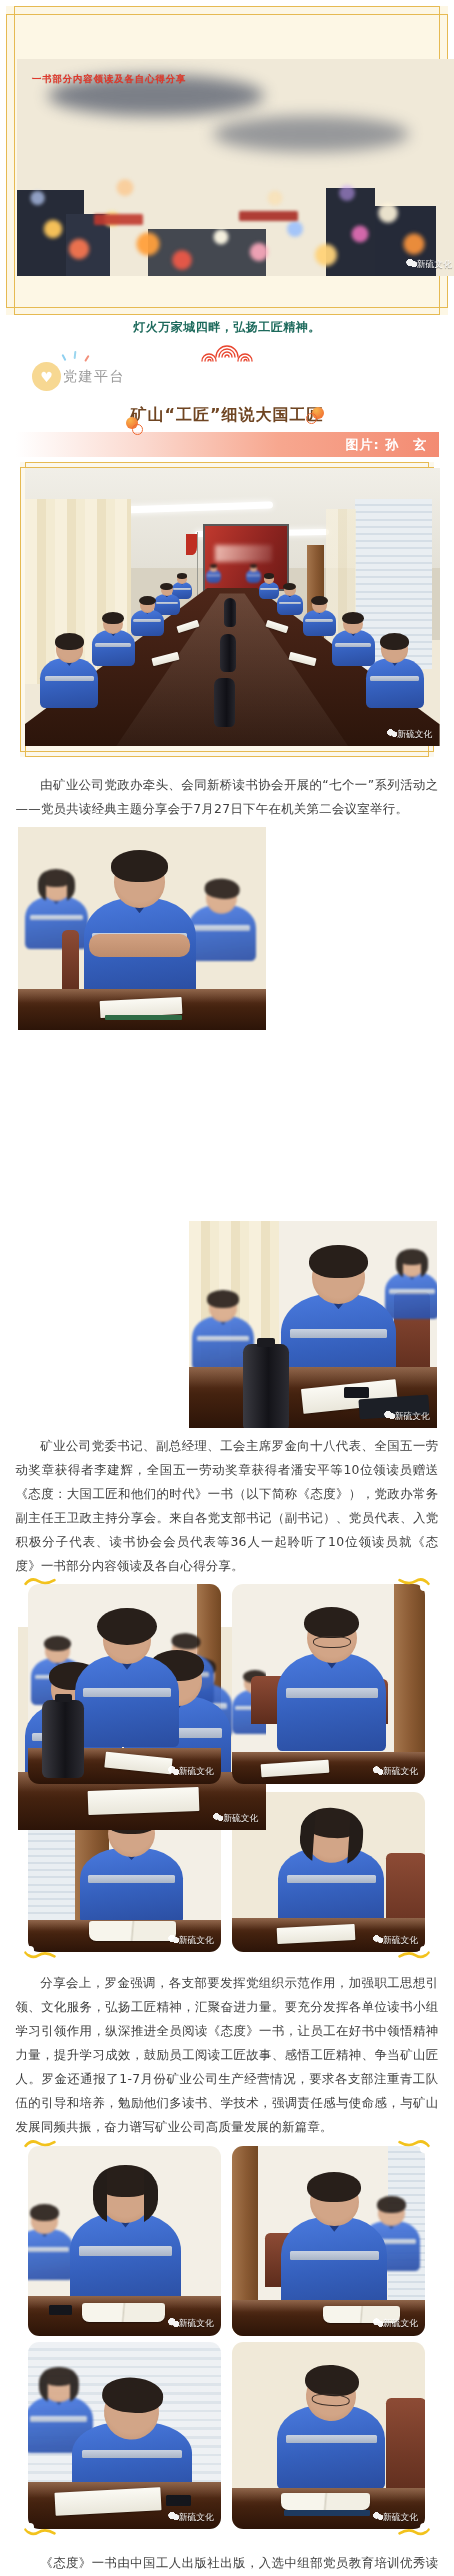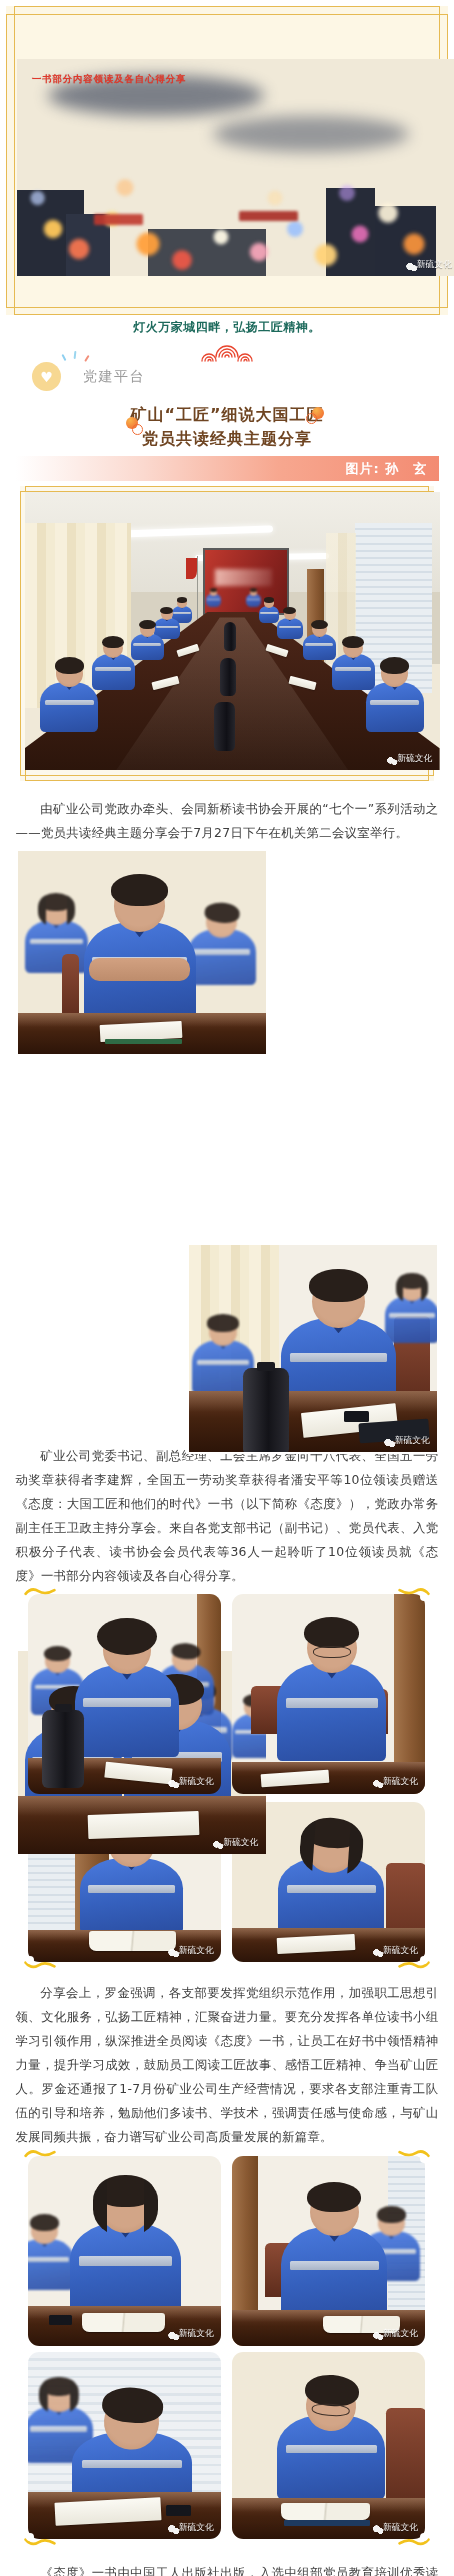--- a/index.html
+++ b/index.html
@@ -31,30 +31,30 @@
     radial-gradient(circle at 309px 88px, rgba(255,210,120,.95) 0 8.2px, transparent 13.4px),
     radial-gradient(circle at 343px 67px, rgba(255,120,200,.8) 0 6.2px, transparent 10.3px),
     radial-gradient(circle at 371px 46px, rgba(255,245,220,.9) 0 7.2px, transparent 12px),
     radial-gradient(circle at 397px 77px, rgba(255,150,60,.9) 0 7.7px, transparent 13px),
     radial-gradient(circle at 20.6px 31px, rgba(190,210,255,.7) 0 5.2px, transparent 8.8px),
     radial-gradient(circle at 108px 20.6px, rgba(255,190,120,.6) 0 6.2px, transparent 10.3px),
     radial-gradient(circle at 258px 31px, rgba(255,220,160,.5) 0 5.2px, transparent 9.3px),
     radial-gradient(circle at 330px 26px, rgba(200,160,255,.55) 0 5.7px, transparent 9.8px)}
   .overlay-credit{position:absolute;left:14.4px;top:13.4px;color:#e0392b;font-family:"DejaVu Serif","Liberation Serif",serif;font-weight:700;font-size:9.3px;letter-spacing:1px;text-shadow:0 0 1px rgba(120,0,0,.3)}
   
-  .wm{position:absolute;right:7.2px;bottom:5.2px;display:flex;align-items:flex-end;gap:0;color:#fff;font-size:8.8px;opacity:.95;text-shadow:0 0.5px 1px rgba(0,0,0,.45);z-index:9}
+  .wm{position:absolute;right:7.2px;bottom:5.2px;display:flex;align-items:flex-start;gap:0;color:#fff;font-size:8.8px;opacity:.95;text-shadow:0 0.5px 1px rgba(0,0,0,.45);z-index:9}
   .wicon{display:inline-block;width:10.3px;height:8.2px;background:
     radial-gradient(circle at 35% 42%, #fff 40%, transparent 43%),
     radial-gradient(circle at 74% 66%, #fff 30%, transparent 33%)}
   
   .caption{margin-top:4.1px;text-align:center;font-size:12px;font-weight:700;color:#1d6a5c;letter-spacing:0.5px;line-height:16.5px}
   .cloud{display:block;margin:1px auto 0;width:62px;height:29px}
   .badge-row{margin:-5.2px 0 0 32px;height:32px;display:flex;align-items:center;position:relative;width:155px}
   .badge-icon{width:29px;height:29px;border-radius:50%;background:#f7d892;display:flex;align-items:center;justify-content:center;color:#fff;font-size:14px;font-weight:700}
-  .badge-label{margin-left:22px;font-size:14px;color:#9b9b9b;letter-spacing:1.5px}
+  .badge-label{margin-left:2px;font-size:14px;color:#9b9b9b;letter-spacing:1.5px}
   .sp{position:absolute;width:2.1px;border-radius:1px}
   .sp1{background:#8fd0f0;transform:rotate(-28deg);left:31px;top:-6.2px;height:7.2px}
   .sp2{background:#9bd6ef;transform:rotate(6deg);left:42px;top:-9.3px;height:8.2px}
   .sp3{background:#f2907b;transform:rotate(32deg);left:54px;top:-5.2px;height:6.7px}
   
   .title-wrap{margin-top:10.3px;position:relative;text-align:center}
   .title-line{font-size:16px;line-height:24px;font-weight:700;color:#6f4522;letter-spacing:1px}
   .orn{position:absolute;width:20.6px;height:21.6px}
   .orn-l{left:126px;top:14.4px}
   .orn-r{left:306px;top:3.1px}
@@ -102,21 +102,21 @@
   .paper{position:absolute;background:linear-gradient(180deg,#fbfaf4,#e9e6da);border-radius:1px;box-shadow:0 0.5px 1.5px rgba(0,0,0,.45);z-index:6}
   .bookopen{position:absolute;background:linear-gradient(95deg,#f7f5ec 48%,#d8d4c6 50%,#f2efe4 52%);border-radius:3.1px 3.1px 7.2px 7.2px;box-shadow:0 1px 1.5px rgba(0,0,0,.4);z-index:6}
   .darkbook{position:absolute;background:#1e3a5f;border-radius:1px;z-index:6}
   .folder{position:absolute;background:#1c1f26;border-radius:2.1px;z-index:6}
   .phone{position:absolute;background:#14161c;border-radius:1.5px;z-index:7}
   .kettle{position:absolute;background:linear-gradient(90deg,#3a3a41,#131318 55%,#2c2c33);border-radius:8.2px 8.2px 6.2px 6.2px;z-index:6}
   .kettle::before{content:"";position:absolute;left:30%;top:-7%;width:40%;height:10%;background:#1b1b20;border-radius:2.1px}
   .chair{position:absolute;background:linear-gradient(180deg,#8d4b35,#5d2c1c);border-radius:5.2px 5.2px 0 0;z-index:1}
   
   .para{margin:0 15.5px;font-size:12.4px;color:#3d3d3d;line-height:24px;text-align:justify;text-indent:2em;letter-spacing:0.3px}
-  .p1{margin-top:15.5px}.p2{margin-top:6px}.p3{margin-top:19px}
+  .p1{margin-top:15.5px}.p2{margin-top:20px}.p3{margin-top:19px}
   .p4{margin-top:22px;line-height:23px}
   
   .collage{position:relative;margin-top:4.6px;height:589px}
   .collage .photo{border:2.1px solid #fff;box-sizing:border-box}
   
   .grid{margin:5.2px 28px 0;position:relative}
   .gridB{margin-top:6.2px}
   .grow{display:flex;gap:11.3px}
   .grow + .grow{margin-top:8.8px}
   .gridB .grow + .grow{margin-top:6.2px}
@@ -179,21 +179,20 @@
 <div class="title-wrap">
   <span class="orn orn-l">
       <i class="ofill"></i>
       <i class="oring"></i>
     </span>
   <span class="orn orn-r">
       <i class="ofill"></i>
       <i class="oring"></i>
     </span>
   <div class="title-line">矿山“工匠”细说大国工匠</div>
-  <div class="title-line">党员共读经典主题分享</div>
 </div>
 
 <div class="credit-bar">
   <span>图片: 孙　玄</span>
 </div>
 
 <div class="meet-frame gframe thin">
   <i class="r1"></i>
     <i class="r2"></i>
   <div class="photo meet">

